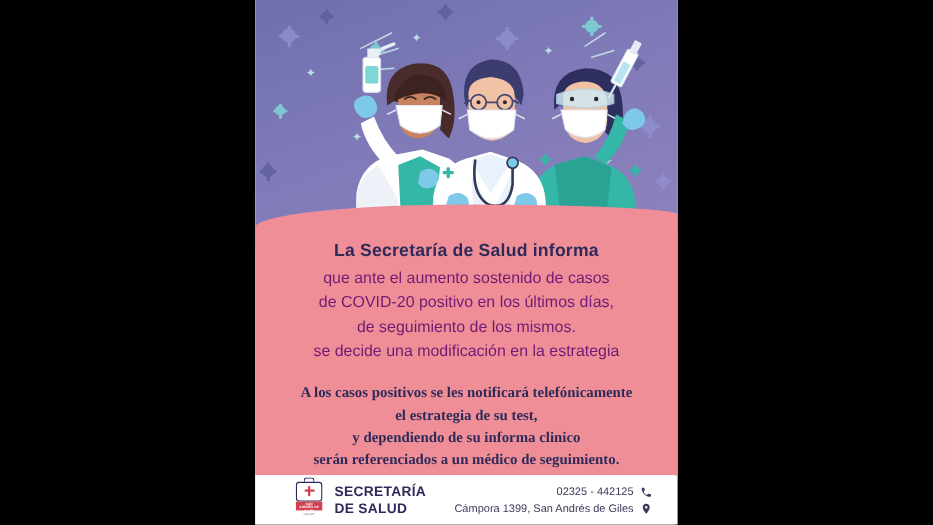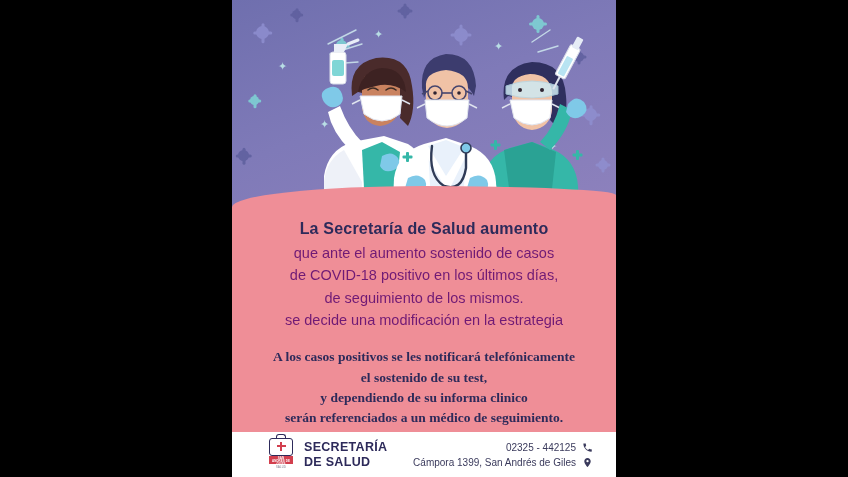--- a/index.html
+++ b/index.html
@@ -354,30 +354,30 @@
               <rect x="258.5" y="143.5" width="10" height="3" rx="1"></rect>
           </g>
         </g>
       </svg>
     </div>
 
     <div class="pinkwave"></div>
     <div class="pinkwave-cover"></div>
 
     <div class="textblock">
-      <p class="headline">La Secretaría de Salud aumento</p>
+      <p class="headline">La Secretaría de Salud informa</p>
       <div class="para1">
         <div>que ante el aumento sostenido de casos</div>
-        <div>de COVID-18 positivo en los últimos días,</div>
+        <div>de COVID-20 positivo en los últimos días,</div>
         <div>de seguimiento de los mismos.</div>
         <div>se decide una modificación en la estrategia</div>
       </div>
       <div class="para2">
         <div>A los casos positivos se les notificará telefónicamente</div>
-        <div>el sostenido de su test,</div>
+        <div>el estrategia de su test,</div>
         <div>y dependiendo de su informa clinico</div>
         <div>serán referenciados a un médico de seguimiento.</div>
       </div>
     </div>
 
     <div class="footer">
       <div class="footer-left">
         <div class="logo-mark">
           <div class="logo-kit-handle"></div>
           <div class="logo-kit"></div>

